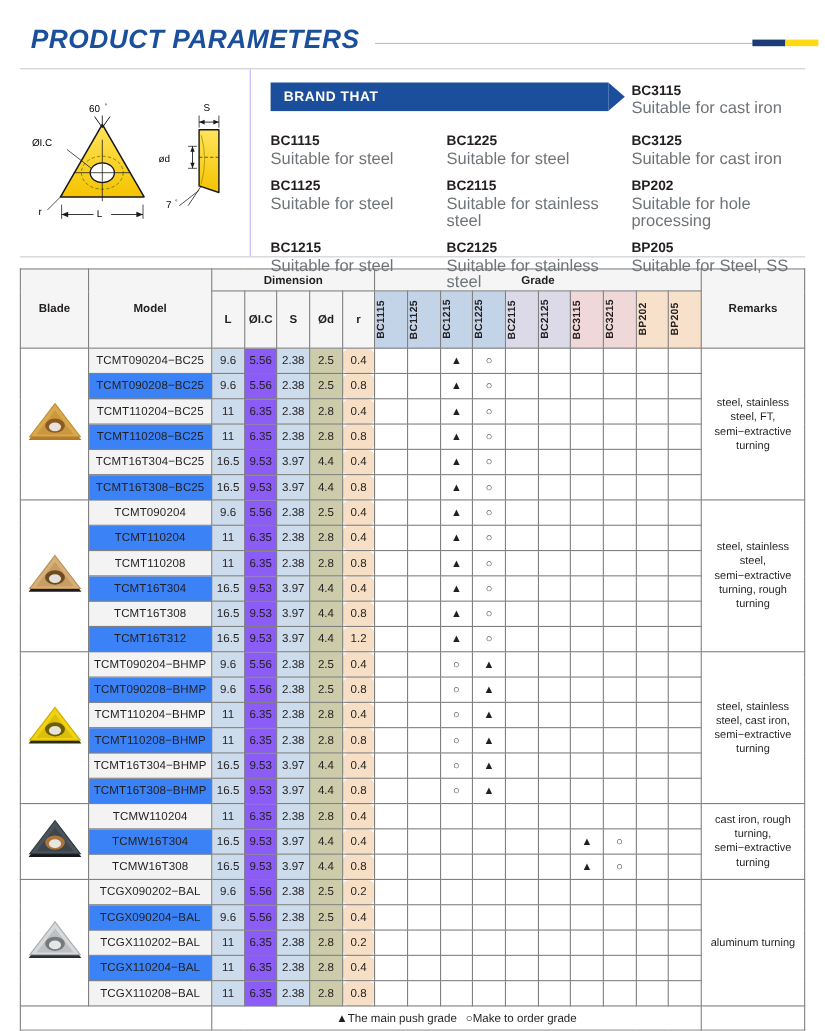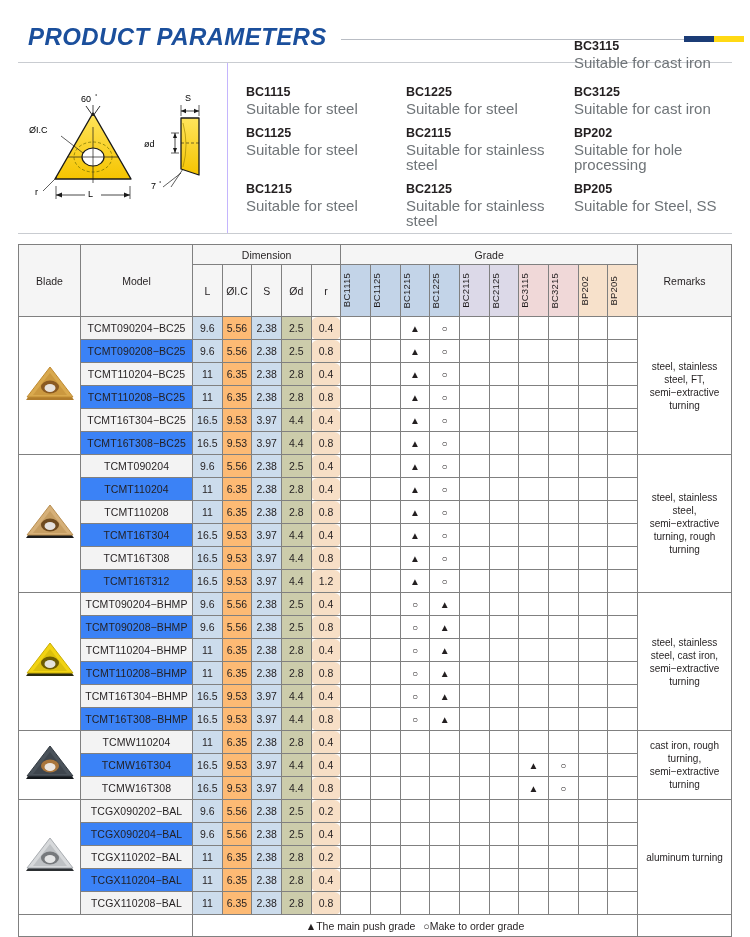--- a/index.html
+++ b/index.html
@@ -79,21 +79,21 @@
   table{ border-collapse:collapse; width:714px; table-layout:fixed; }
   td, th{
     border:1px solid #808080;
     font-size:10.5px;
     font-weight:normal;
     text-align:center;
     vertical-align:middle;
     padding:0;
     color:#231f20;
   }
-  thead td{ background:#f5f5f5; font-size:10.5px; }
+  thead td{ background:#f5f5f5; font-size:10.5px;font-weight:bold; }
   .h-blade{ width:62px; }
   .h-model{ width:112px; }
   .dim-col{ width:28px; }
   .grade-col{ width:24px; }
   .h-remarks{ width:94px; }
 
   .vert{
     writing-mode:vertical-rl;
     transform:rotate(180deg);
     white-space:nowrap;
@@ -105,21 +105,21 @@
   .g-purple{ background:#dcd9e8; }
   .g-pink{ background:#f0d8d8; }
   .g-peach{ background:#f7e1cb; }
 
   tbody td{ height:23px; }
   .model-cell{ font-size:10.5px; letter-spacing:.1px; }
   .m-alt{ background:#f3f3f3; }
   .m-plain{ background:#3b82f6; }
 
   .c-L   { background:#ccdcec; }
-  .c-IC  { background:#fdba74; }
+  .c-IC  { background:#8b5cf6; }
   .c-S   { background:#ccdcec; }
   .c-d   { background:#ccccab; }
   .c-r   { background:#f7dfc6;border-radius:7px; }
 
   .mark{ font-size:10px; line-height:1; }
   .blade-cell{ background:#ffffff; }
   .remark-cell{ font-size:10px; line-height:13px; background:#ffffff; padding:2px 3px; }
 
   .legend-row td{ height:22px; background:#ffffff; font-size:10.5px; }
   .legend-inner{ display:flex; justify-content:center; gap:8px; }
@@ -195,20 +195,24 @@
       <path d="M152 70 l-2 -5 h4 z" fill="#1a1a1a"></path>
 
       <text x="128" y="106" font-size="9" font-family="Liberation Sans, sans-serif">7</text>
       <text x="136" y="102" font-size="6" font-family="Liberation Sans, sans-serif">°</text>
       <line x1="140" y1="104" x2="158" y2="90" stroke="#1a1a1a" stroke-width="0.7"></line>
       <line x1="148" y1="104" x2="160" y2="86" stroke="#1a1a1a" stroke-width="0.7"></line>
     </svg>
   </div>
 
   <div class="brand-col">
+    <div class="brand-head">
+      <div class="brand-head-box">BRAND THAT</div>
+      <div class="brand-head-arrow"></div>
+    </div>
 
     <div class="brand-grid">
 
       <div class="bcell right-col first-row-right">
         <div class="bname">BC3115</div>
         <div class="bdesc">Suitable for cast iron</div>
       </div>
 
       <div class="bcell">
         <div class="bname">BC1115</div>

